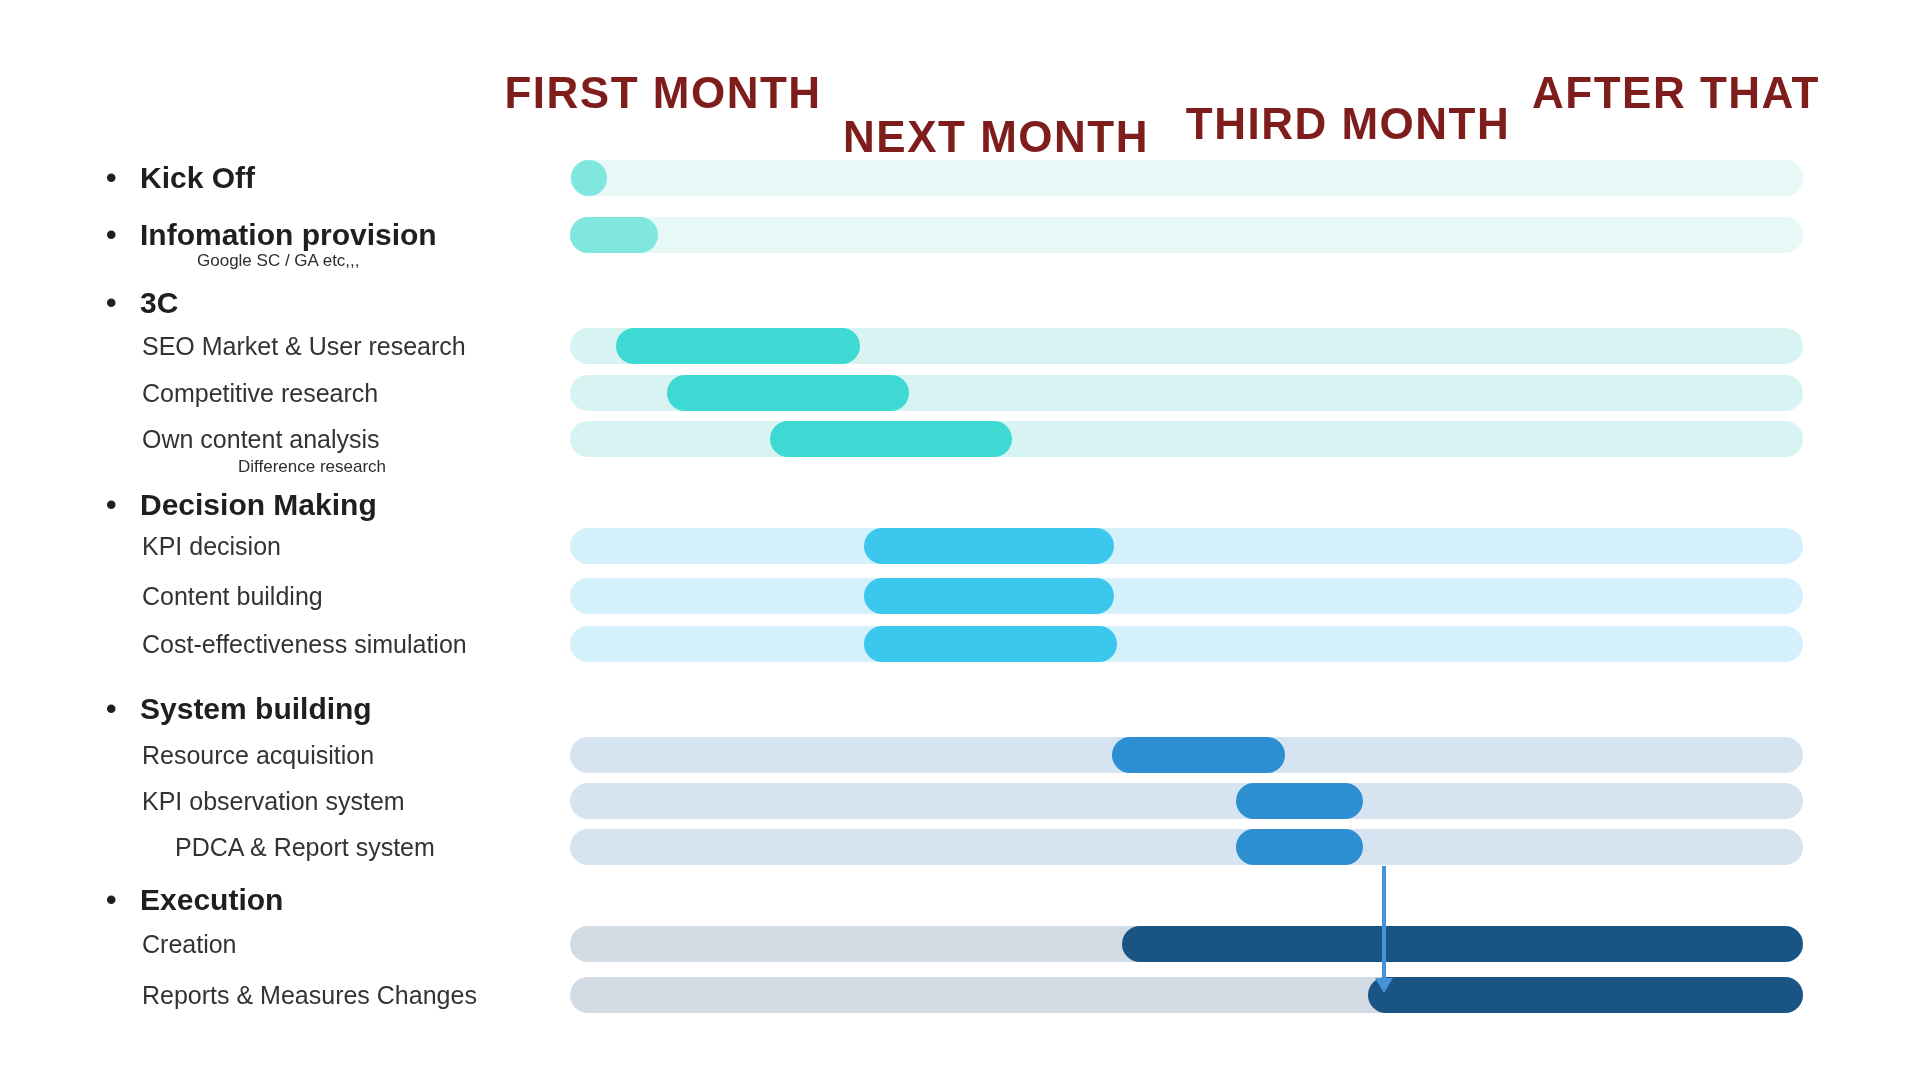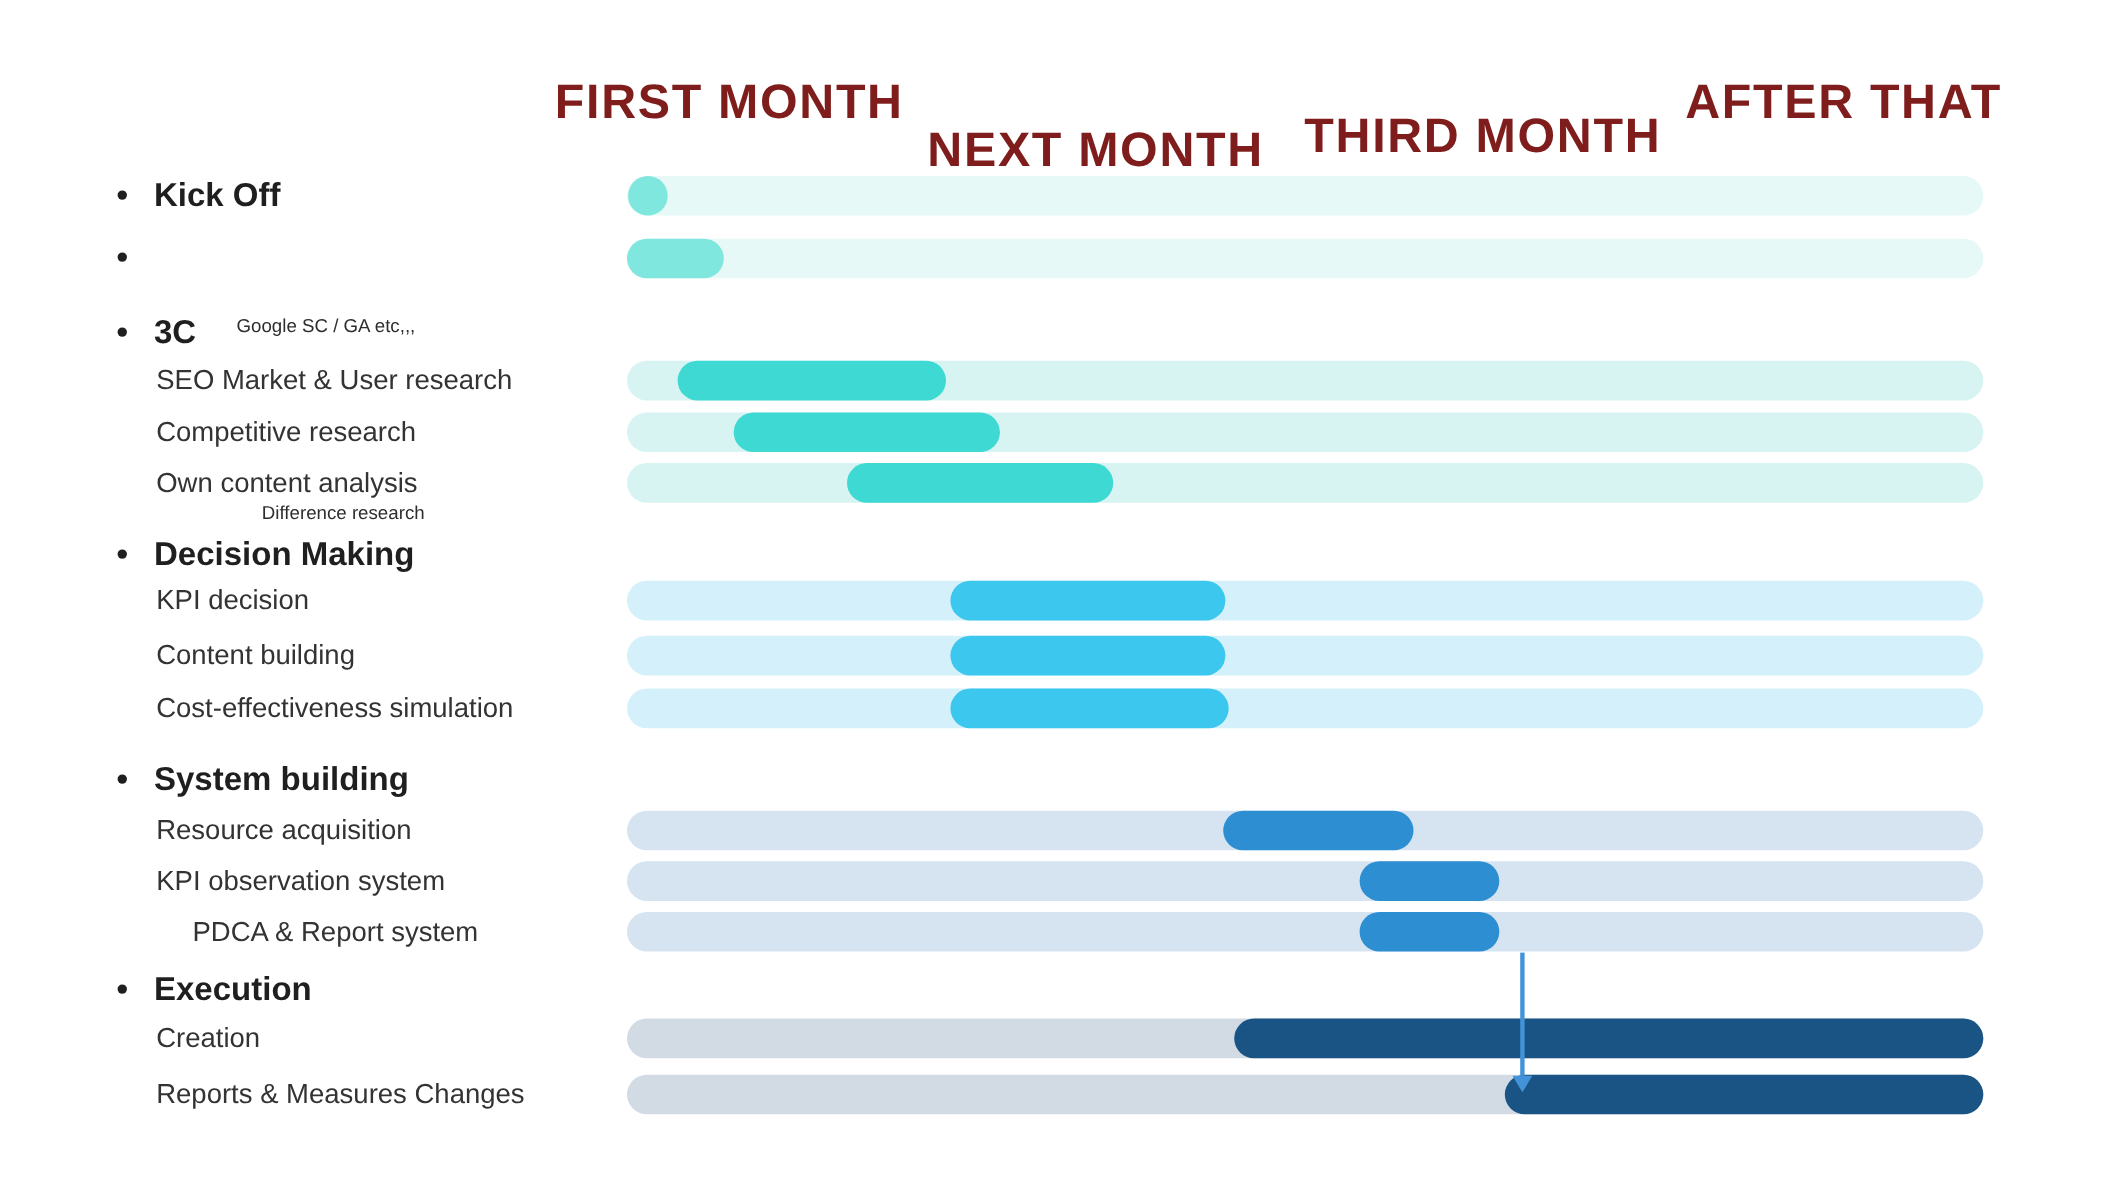--- a/index.html
+++ b/index.html
@@ -42,22 +42,23 @@
       <div class="month-label" style="left: 1348px; top: 68px; margin-top: 31px;">THIRD MONTH</div>
       <div class="month-label" style="left: 1676px; top: 68px;">AFTER THAT</div>
     </div>
   <div id="labels">
       <div class="lbl heading" style="left: 140px; top: 160px; height: 36px;">
         <span class="bullet">•</span>
         <span>Kick Off</span>
       </div>
       <div class="lbl heading" style="left: 140px; top: 215px; height: 40px;">
         <span class="bullet">•</span>
+        <span>Infomation provision</span>
       </div>
-      <div class="lbl note" style="left: 215px; top: 250px; height: 22px; margin-top: 36px;">
+      <div class="lbl note" style="left: 197px; top: 250px; height: 22px;">
         <span>Google SC / GA etc,,,</span>
       </div>
       <div class="lbl heading" style="left: 140px; top: 283px; height: 40px;">
         <span class="bullet">•</span>
         <span>3C</span>
       </div>
       <div class="lbl task" style="left: 142px; top: 328px; height: 36px;">
         <span>SEO Market &amp; User research</span>
       </div>
       <div class="lbl task" style="left: 142px; top: 375px; height: 36px;">

